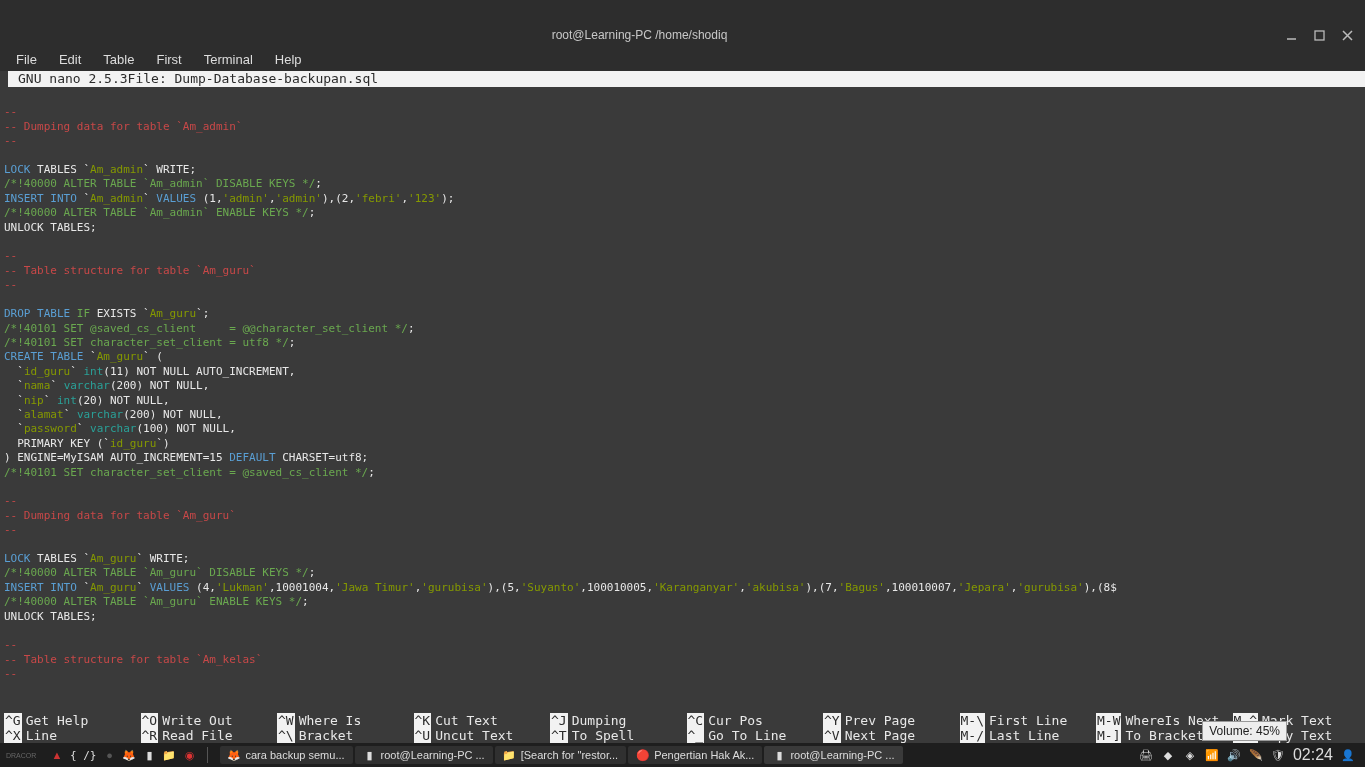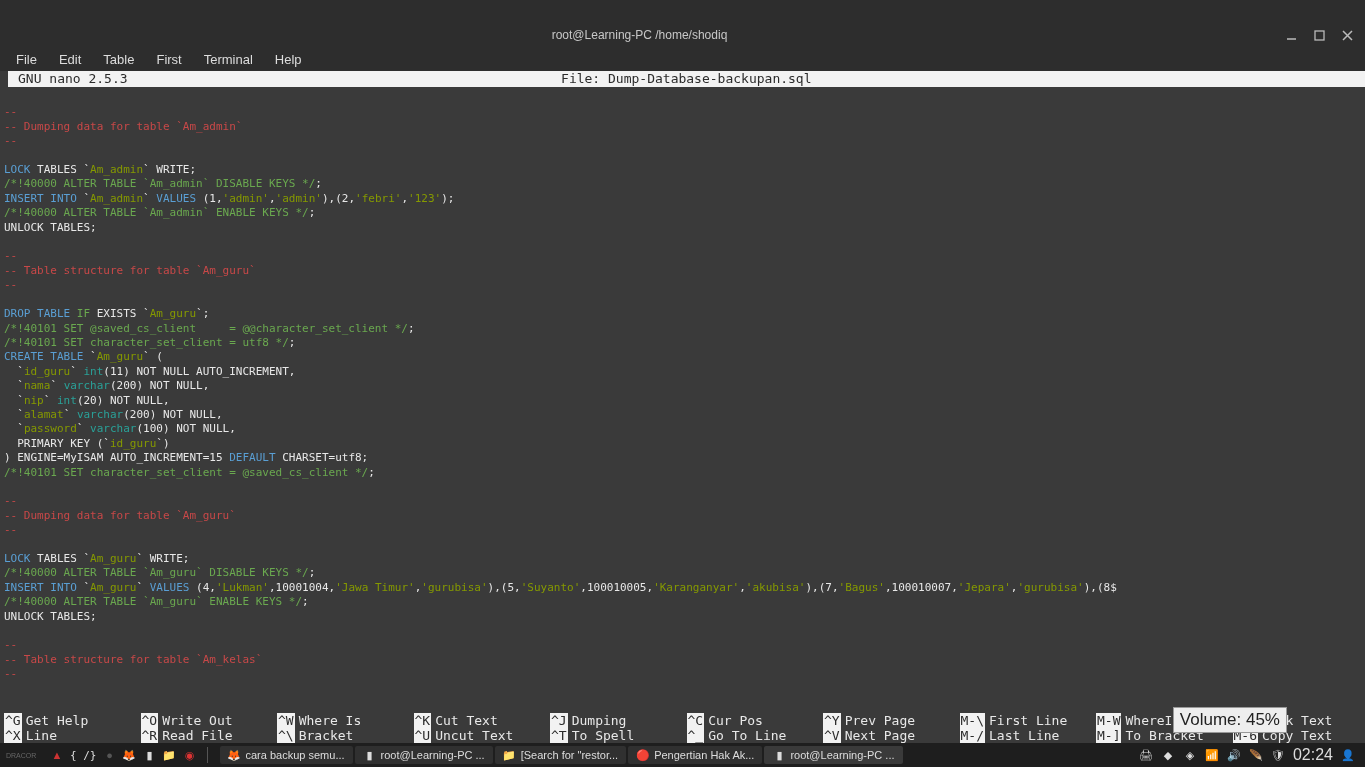--- a/index.html
+++ b/index.html
@@ -7,41 +7,41 @@
 .window { width: 100%; height: 100%; display: flex; flex-direction: column; background: #2d2d2d; }
 .titlebar { height: 24px; background: #2d2d2d; display: flex; align-items: center; color: #c8c8c8; font-size: 12px; font-family: sans-serif; margin-top: 23px; }
 .titlebar-title { flex: 1; text-align: center; }
 .titlebar-controls { display: flex; gap: 4px; padding-right: 6px; }
 .titlebar-btn { width: 24px; height: 18px; display: flex; align-items: center; justify-content: center; color: #bbb; cursor: pointer; }
 .menubar { height: 24px; background: #2d2d2d; display: flex; align-items: center; gap: 2px; padding-left: 6px; color: #ddd; font-size: 13px; font-family: sans-serif; }
 .menu-item { padding: 2px 10px; cursor: pointer; }
 .term-wrap { flex: 1; background: #3a3a3a; position: relative; overflow: hidden; }
 .nano-header { height: 16px; background: #f2f2f2; color: #2b2b2b; font-size: 13px; display: flex; margin-left: 8px; }
 .nano-header-left { padding-left: 10px; }
-.nano-header-file { flex: 1; text-align: center; }
+.nano-header-file { flex: 1; }
 .nano-body { padding: 4px 4px 0 4px; font-size: 11px; line-height: 14.4px; color: #e8e8e8; white-space: pre; }
 .c-comment { color: #c84848; }
 .c-key    { color: #5a9fd4; }
 .c-type   { color: #2aa198; }
 .c-str    { color: #859900; }
 .c-stmt   { color: #6aa84f; }
 .c-white  { color: #e8e8e8; }
 .nano-help { position: absolute; bottom: 0; left: 0; right: 0; font-size: 13px; color: #e8e8e8; }
 .help-row { display: flex; }
 .help-cell { flex: 1; display: flex; gap: 4px; padding-left: 4px; }
 .help-key { background: #f2f2f2; color: #2b2b2b; padding: 0 1px; }
 .taskbar { height: 24px; background: #1e1e1e; display: flex; align-items: center; font-size: 11px; font-family: sans-serif; color: #ddd; position: relative; }
 .tb-left { display: flex; align-items: center; gap: 6px; padding-left: 6px; }
 .tb-center { flex: 1; display: flex; align-items: center; gap: 2px; padding-left: 8px; overflow: hidden; }
 .tb-task { display: flex; align-items: center; gap: 4px; padding: 2px 8px; background: #303030; border-radius: 2px; max-width: 150px; white-space: nowrap; overflow: hidden; cursor: pointer; }
 .tb-task.active { background: #3a3a3a; }
 .tb-right { display: flex; align-items: center; gap: 8px; padding-right: 10px; }
 .tb-ico { width: 14px; height: 14px; display: inline-flex; align-items: center; justify-content: center; }
 .dracor { font-size: 7px; line-height: 7px; color: #666; width: 38px; text-align: left; }
-.tooltip { position: absolute; right: 78px; bottom: 34px; background: #eee; color: #222; font-size: 17px; padding: 2px 6px; border: 1px solid #999; }
+.tooltip { position: absolute; right: 78px; bottom: 26px; background: #eee; color: #222; font-size: 12px; padding: 2px 6px; border: 1px solid #999; }
 .sq { width: 13px; height: 13px; }
 </style>
 </head>
 <body>
 
 <div class="window">
 
   <div class="titlebar">
     <div class="titlebar-title">root@Learning-PC /home/shodiq</div>
     <div class="titlebar-controls">

